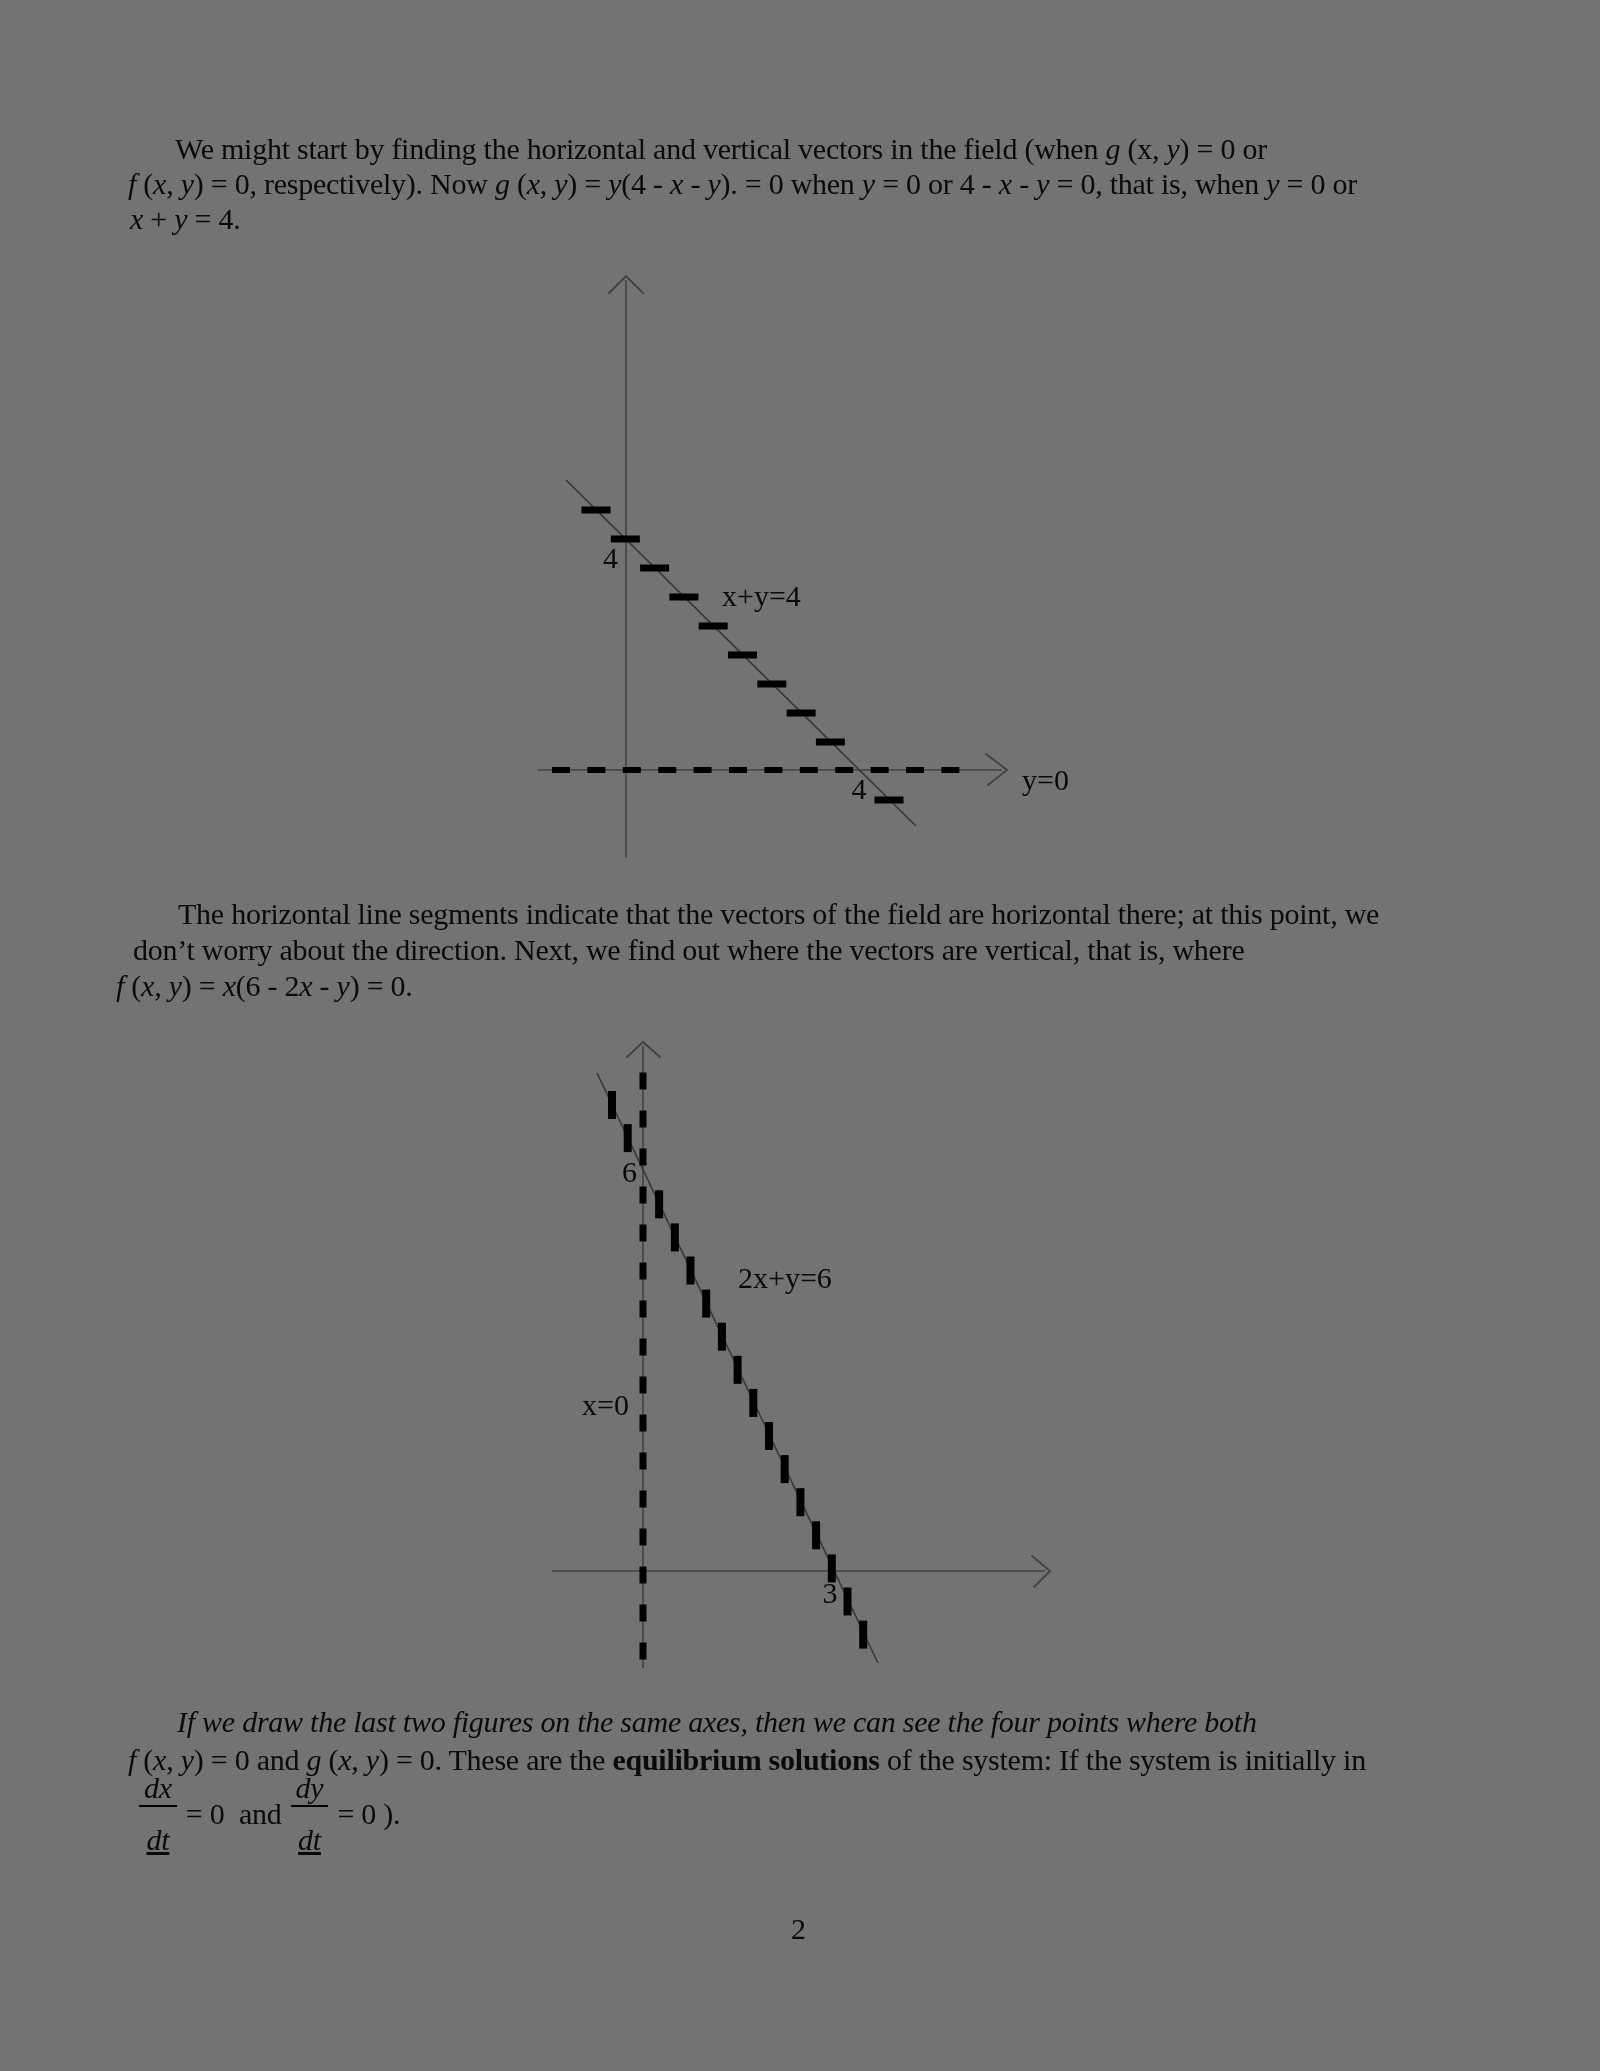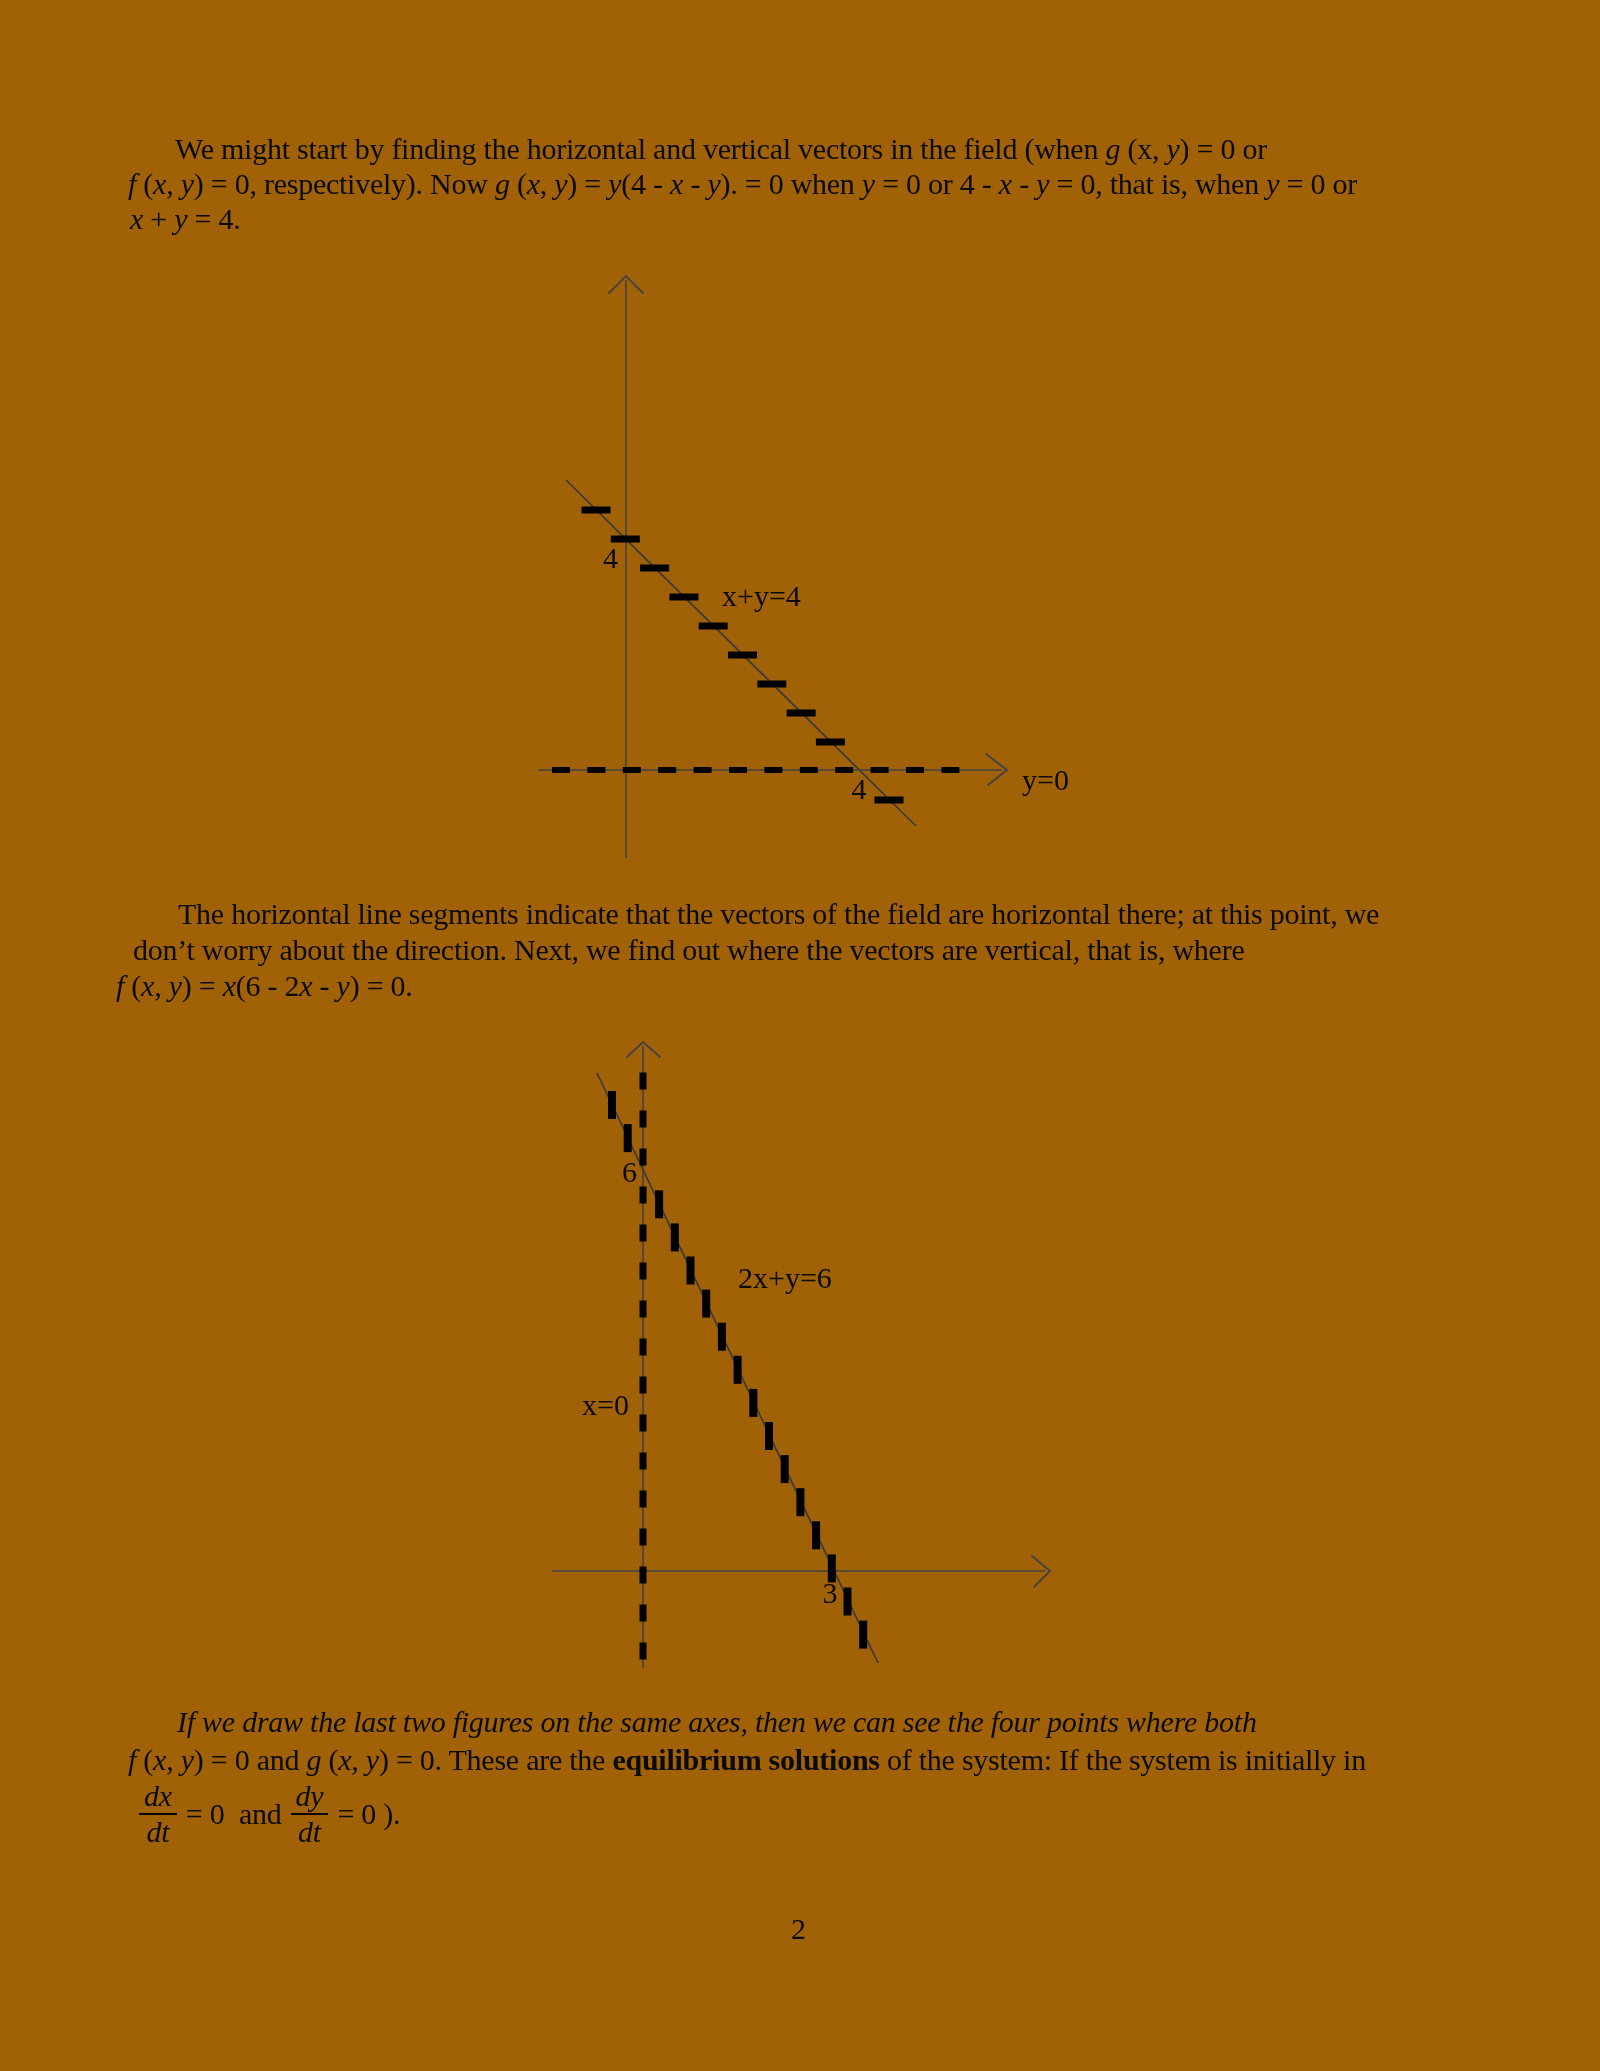--- a/index.html
+++ b/index.html
@@ -1,36 +1,36 @@
 <!DOCTYPE html>
 <html><head>
 <meta charset="utf-8">
 <style>
   html,body{margin:0;padding:0;background:#e8e8e8;}
   .page{
-    position:relative;width:1600px;height:2071px;background:#a16207;
+    position:relative;width:1600px;height:2071px;background:#737373;
     font-family:"Liberation Serif","DejaVu Serif",serif;color:#0a0a0a;
     margin:0 auto;overflow:hidden;
   }
   .tline{
     position:absolute;font-size:30px;line-height:34px;white-space:nowrap;
     letter-spacing:-0.25px;
   }
   .tline i{font-style:italic;}
   .tline b{font-weight:bold;}
   .eqline{
     position:absolute;display:flex;align-items:center;white-space:pre;
     font-size:30px;letter-spacing:-0.25px;
   }
   .frac{
     display:inline-flex;flex-direction:column;align-items:center;
     font-style:italic;font-size:30px;line-height:30px;margin:0 9px;
   }
   .frac .num{border-bottom:2.5px solid #000;padding:0 5px 2px 5px;}
-  .frac .den{padding-top:2px;}
+  .frac .den{padding-top:18px;text-decoration:underline;}
   .figure-svg{position:absolute;}
   .axis-line{stroke:#424242;stroke-width:1.6;fill:none;}
   .arrow{stroke:#424242;stroke-width:1.8;fill:none;stroke-linecap:round;}
   .diag-line{stroke:#3a3a3a;stroke-width:1.7;fill:none;}
   .fig-label{
     font-family:"Liberation Serif","DejaVu Serif",serif;font-size:30px;fill:#0a0a0a;
   }
   .dash{fill:#000;}
   .page-number{position:absolute;font-size:30px;}
 </style>

